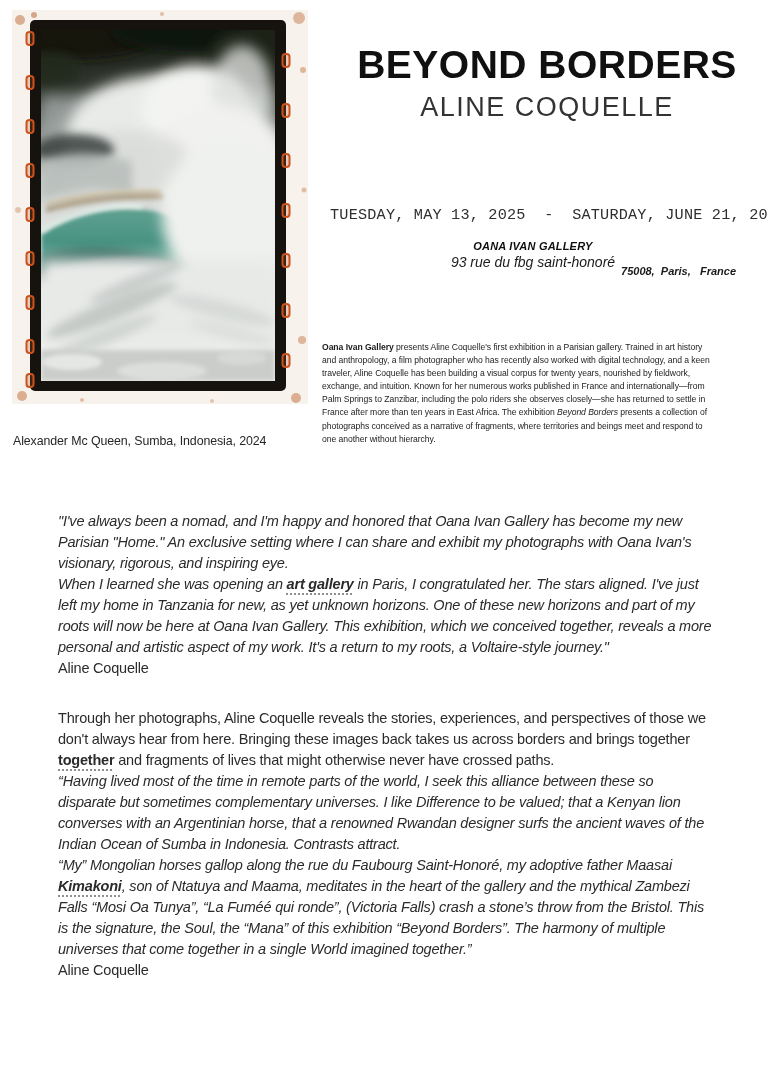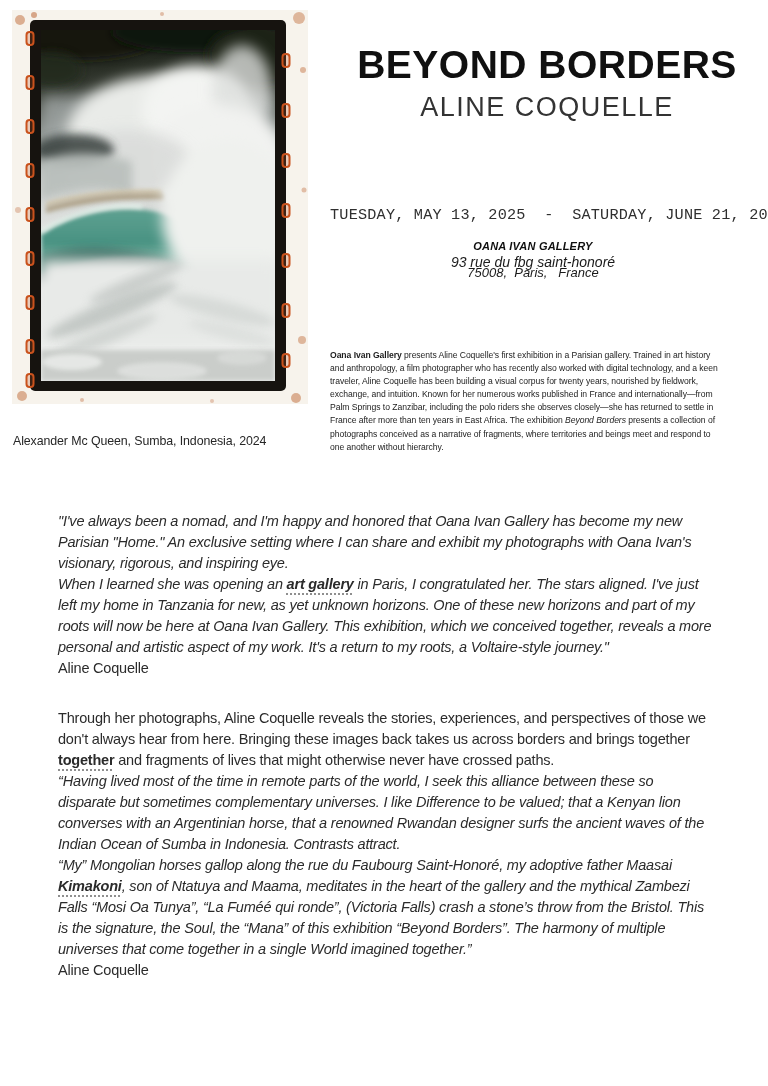--- a/index.html
+++ b/index.html
@@ -17,24 +17,24 @@
   .title{position:absolute;left:344px;top:44px;width:406px;margin:0;text-align:center;
          font-size:39px;line-height:42px;font-weight:bold;letter-spacing:0.5px;color:#101010;}
   .subtitle{position:absolute;left:344px;top:92px;width:406px;margin:0;text-align:center;
             font-size:27px;line-height:30px;font-weight:normal;letter-spacing:1.5px;color:#333;}
   .dates{position:absolute;left:330px;top:206px;width:406px;text-align:center;
          font-size:15.2px;color:#2f2f2f;white-space:pre;letter-spacing:0.2px;font-family:Liberation Mono, monospace;}
   .gname{position:absolute;left:330px;top:240px;width:406px;text-align:center;
          font-size:11px;font-weight:bold;font-style:italic;letter-spacing:0.2px;color:#0f0f0f;}
   .gaddr{position:absolute;left:330px;top:254px;width:406px;text-align:center;
          font-size:14px;font-weight:normal;font-style:italic;color:#1a1a1a;}
-  .gcity{position:absolute;left:330px;top:265px;width:406px;text-align:center;
-         font-size:13px;font-weight:normal;font-style:italic;color:#1a1a1a;white-space:pre;}
-
-  .intro{position:absolute;left:322px;top:341px;width:396px;margin:8px;
+  .gcity{position:absolute;left:330px;top:265px;width:406px;text-align:right;
+         font-size:11px;font-weight:bold;font-style:italic;color:#1a1a1a;white-space:pre;}
+
+  .intro{position:absolute;left:322px;top:341px;width:396px;margin:0;
          font-size:8.6px;line-height:13.1px;letter-spacing:-0.05px;color:#1c1c1c;}
   .intro b{font-weight:bold;}
   .intro i{font-style:italic;}
 
   
   .body-text{position:absolute;left:58px;top:511px;width:657px;
              font-size:14.5px;line-height:21px;letter-spacing:-0.2px;color:#2b2b2b;}
   .body-text p{margin:0;}
   .quote p{font-style:italic;}
   .quote p.sig{font-style:normal;}

